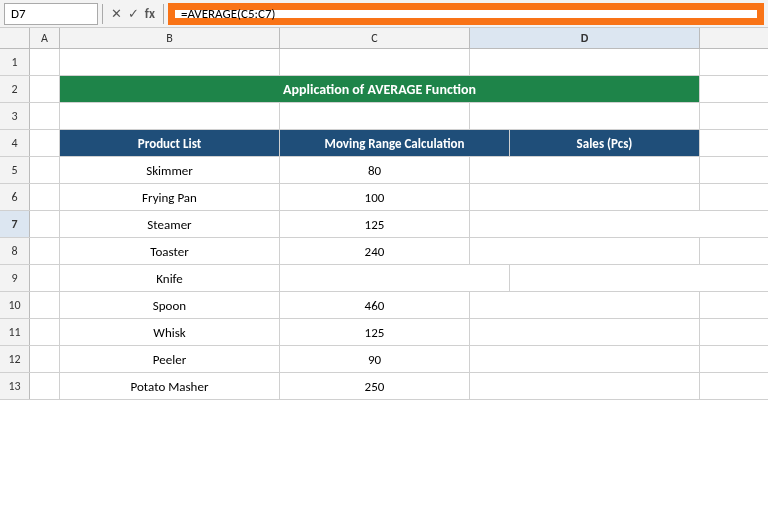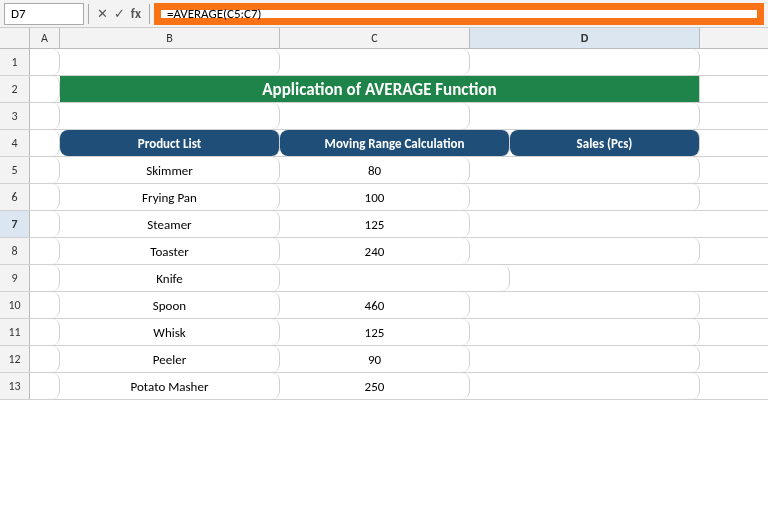--- a/index.html
+++ b/index.html
@@ -16,21 +16,21 @@
     .formula-bar {
       display: flex;
       align-items: center;
       height: 28px;
       background: #f3f3f3;
       border-bottom: 1px solid #ccc;
       padding: 0 4px;
       gap: 0;
     }
     .cell-ref-box {
-      width: 80px;
+      width: 94px;
       height: 22px;
       border: 1px solid #aaa;
       background: #fff;
       font-size: 13px;
       padding: 0 6px;
       display: flex;
       align-items: center;
     }
     .formula-divider {
       width: 1px;
@@ -118,41 +118,40 @@
       font-weight: bold;
     }
     .cell {
       height: 26px;
       border-right: 1px solid #d0d0d0;
       display: flex;
       align-items: center;
       padding: 0 6px;
       font-size: 13px;
       background: #fff;
-      border-radius: 8px;
     }
     .cell.center { justify-content: center; }
     .cell.bold { font-weight: bold; }
 
     
     .col-a { width: 30px; min-width: 30px; }
     
     .col-b { width: 220px; min-width: 220px; }
     
     .col-c { width: 190px; min-width: 190px; }
     
     .col-d { width: 230px; min-width: 230px; }
 
     
     .title-cell {
       width: 640px;
       background: #1e8449;
       color: #fff;
       font-weight: bold;
-      font-size: 17px;
+      font-size: 14px;
       display: flex;
       align-items: center;
       justify-content: center;
       height: 26px;
       border-right: 1px solid #d0d0d0;
     }
 
     
     .header-cell {
       background: #1f4e79;

